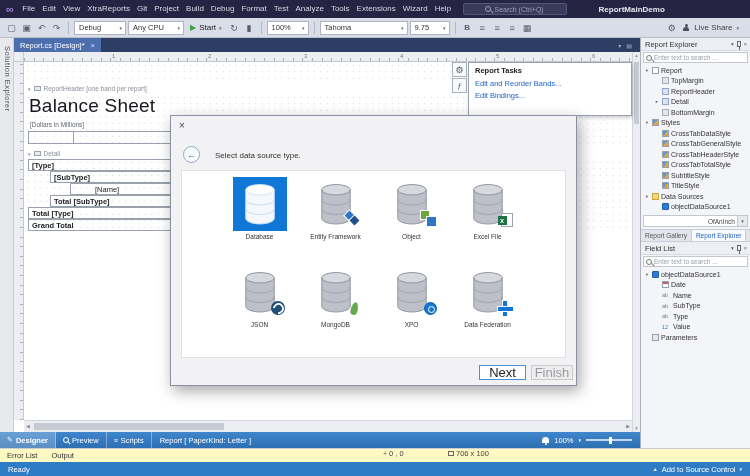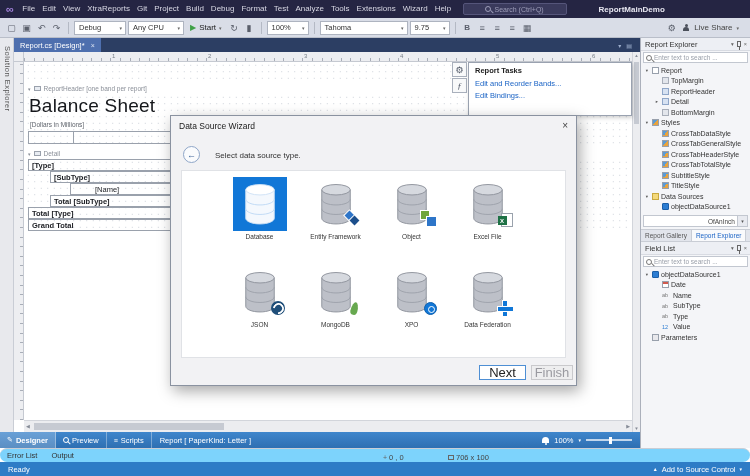--- a/index.html
+++ b/index.html
@@ -181,22 +181,22 @@
   .bb-tab.active{background:rgba(255,255,255,.22);font-weight:bold;}
   .bb-ic{font-size:7px;}
   .bb-info{padding:0 8px;white-space:nowrap;}
   .bb-right{margin-left:auto;display:flex;align-items:center;gap:5px;padding-right:8px;}
   .bell{width:7px;height:6px;border-radius:4px 4px 0 0;background:#FFF;position:relative;flex:none;}
   .bell::after{content:'';position:absolute;left:2.5px;bottom:-2px;width:2px;height:2px;border-radius:50%;background:#FFF;}
   .zoom-track{width:46px;height:2px;background:rgba(255,255,255,.7);position:relative;}
   .zoom-thumb{position:absolute;left:50%;top:-2.5px;width:3px;height:7px;background:#FFF;}
 
   
-  #errorbar{position:absolute;left:0;top:448px;width:750px;height:14px;background:#7dd3fc;
-            border-top:1px solid #C9CDD5;display:flex;align-items:flex-end;font-size:7.5px;color:#333;border-radius:7px;}
+  #errorbar{position:absolute;left:0;top:448px;width:750px;height:14px;background:#fef9c3;
+            border-top:1px solid #C9CDD5;display:flex;align-items:flex-start;font-size:7.5px;color:#333;}
   .eb-tab{padding:0 7px;height:100%;display:flex;align-items:center;white-space:nowrap;}
   .eb-stat{position:absolute;display:flex;align-items:center;gap:2px;color:#444;}
   .cross-ic{font-size:7px;color:#666;}
   .rect-ic{width:6px;height:5px;border:1px solid #666;flex:none;}
 
   
   #statusbar{position:absolute;left:0;top:462px;width:750px;height:14px;background:#2E7CC6;color:#FFF;
              font-size:7.5px;display:flex;align-items:center;padding:0 8px;}
   .sb-right{margin-left:auto;display:flex;align-items:center;gap:4px;}
   .sb-ic{font-size:5px;}
@@ -360,21 +360,20 @@
   <div class="smart-btn" style="top:78px;font-style:italic;font-family:'Liberation Serif',serif;">ƒ</div>
 
   <div id="report-tasks">
     <div class="rt-title">Report Tasks</div>
     <div class="rt-link">Edit and Reorder Bands...</div>
     <div class="rt-link">Edit Bindings...</div>
   </div>
 
   <div id="wizard">
     <div class="wz-titlebar">
-      <span class="wz-title">Data Source Wizard</span>
       <span class="wz-close">×</span>
     </div>
     <div class="wz-back">←</div>
     <div class="wz-prompt">Select data source type.</div>
     <div class="wz-panel">
       <div class="wz-grid">
 
         <div class="tile selected">
           <div class="tile-icon">
             <svg width="38" height="42" viewBox="0 0 40 44">

